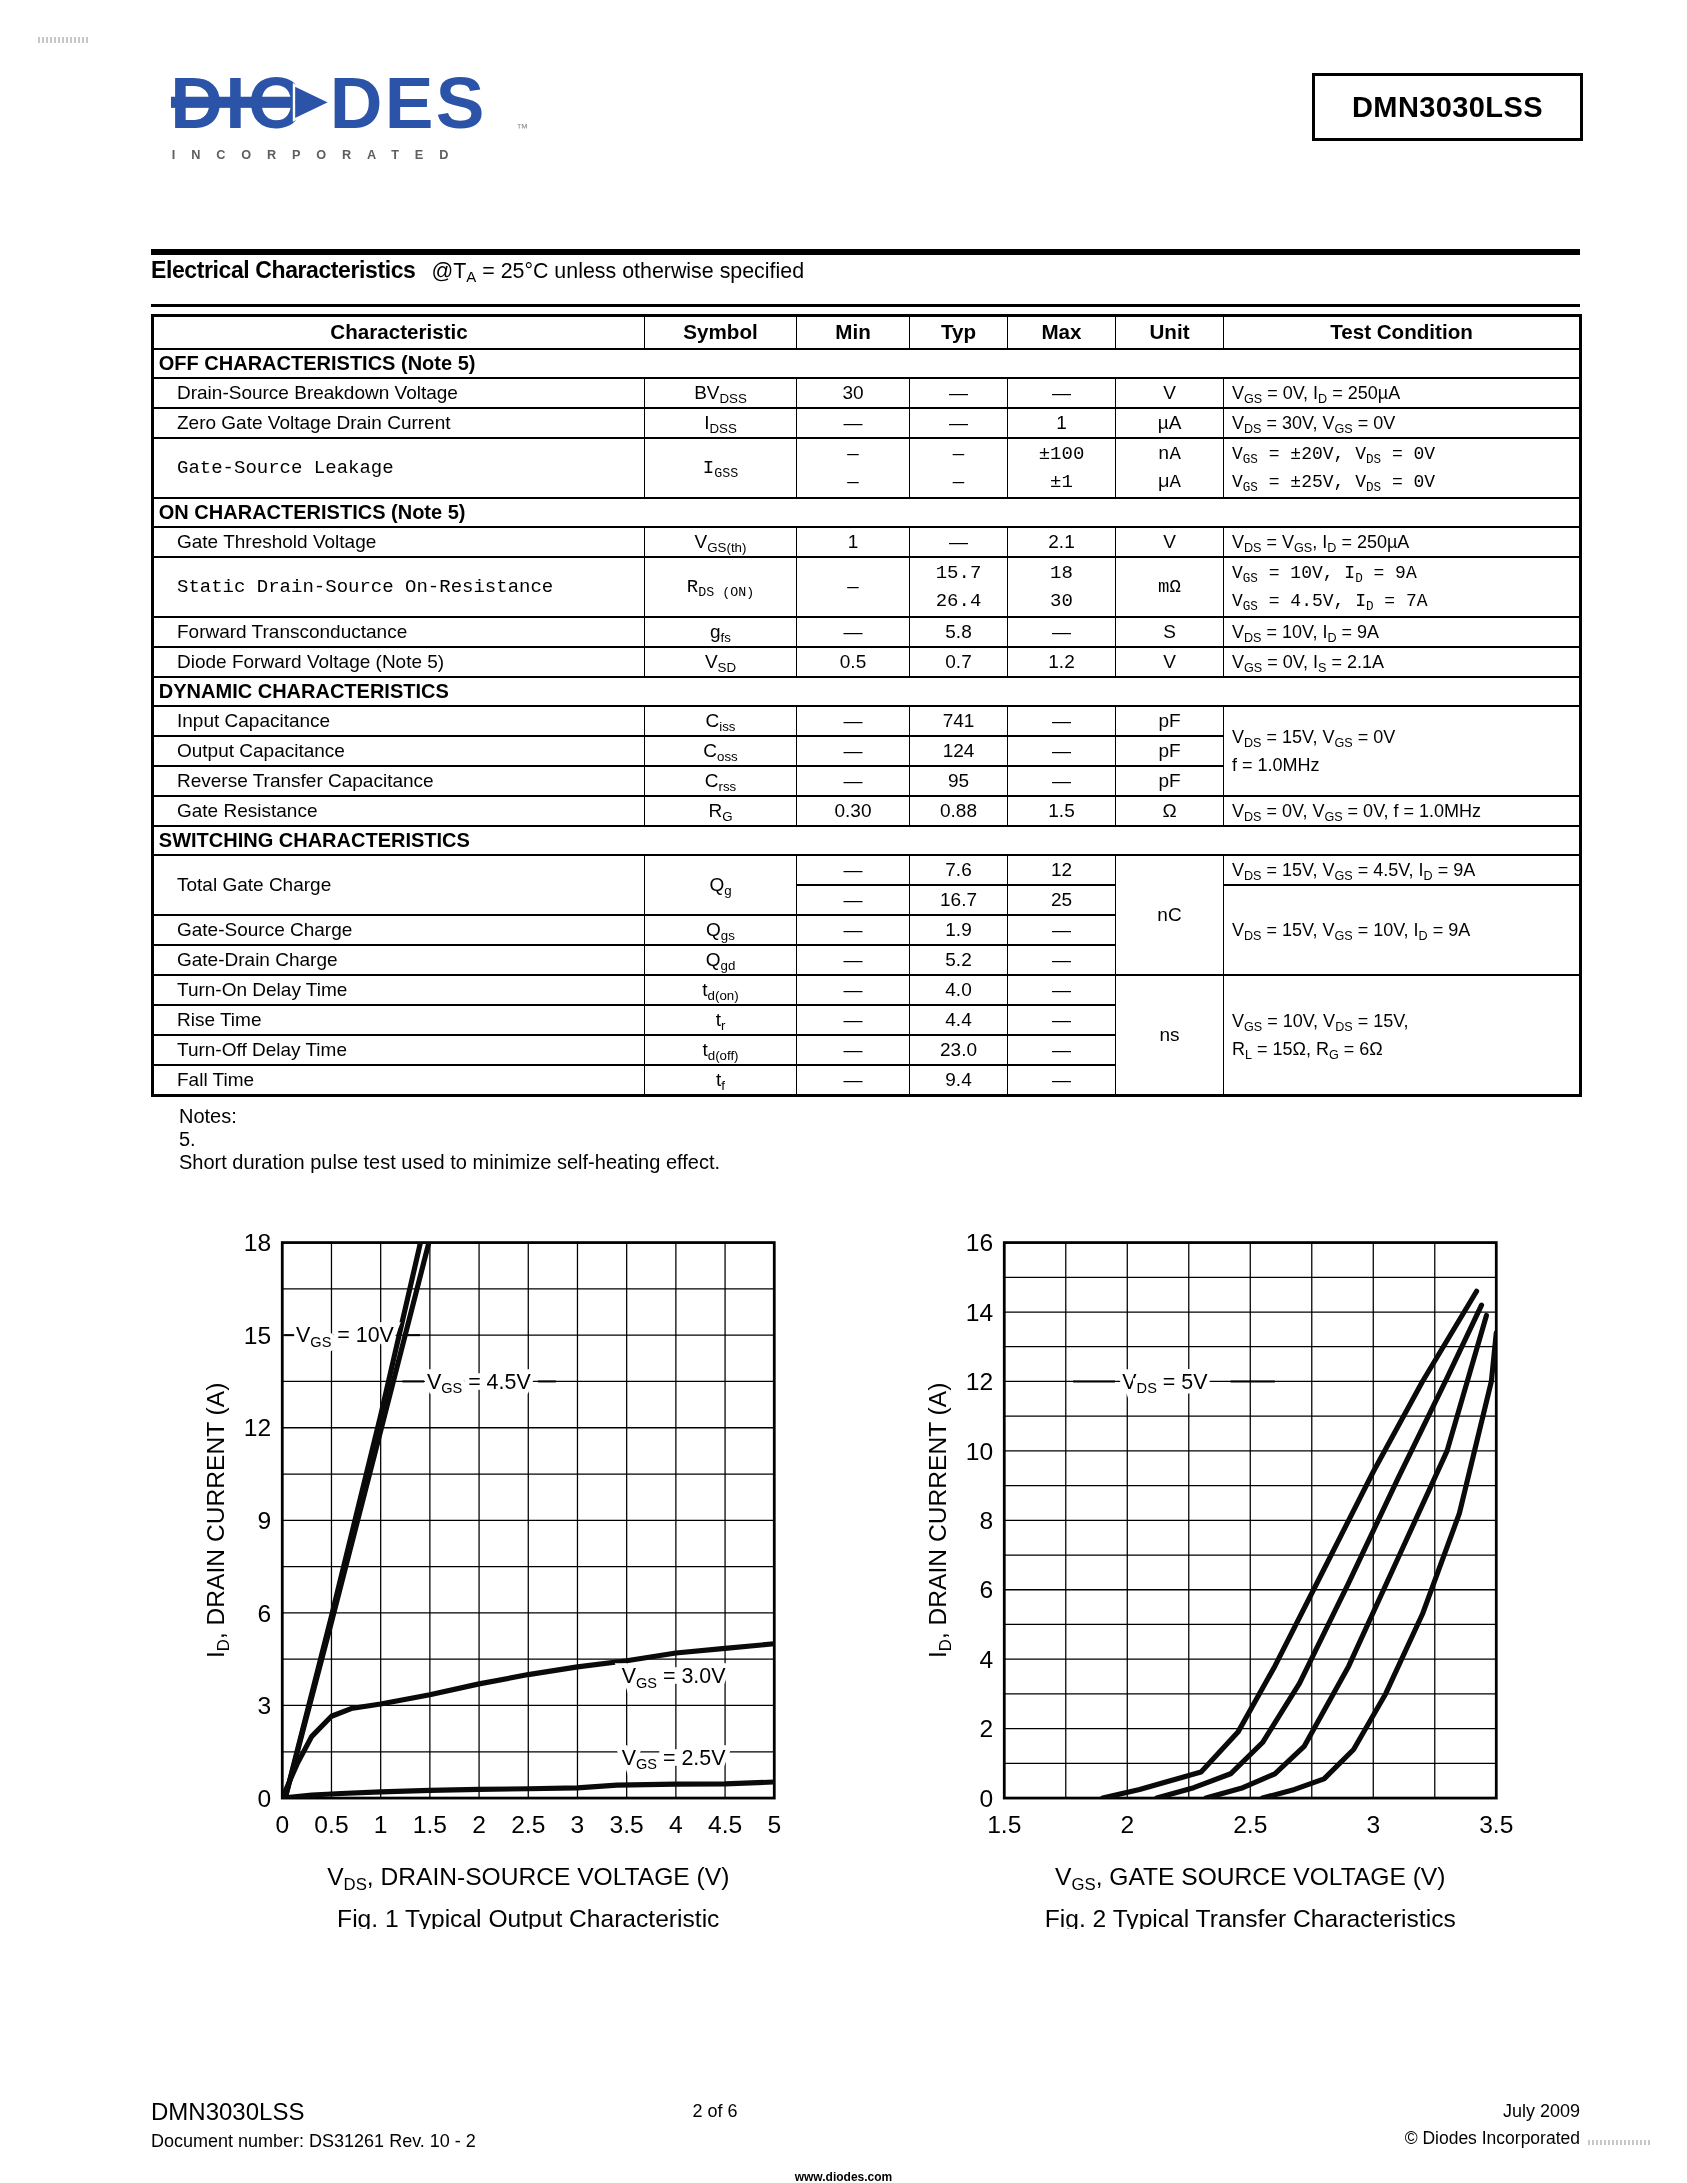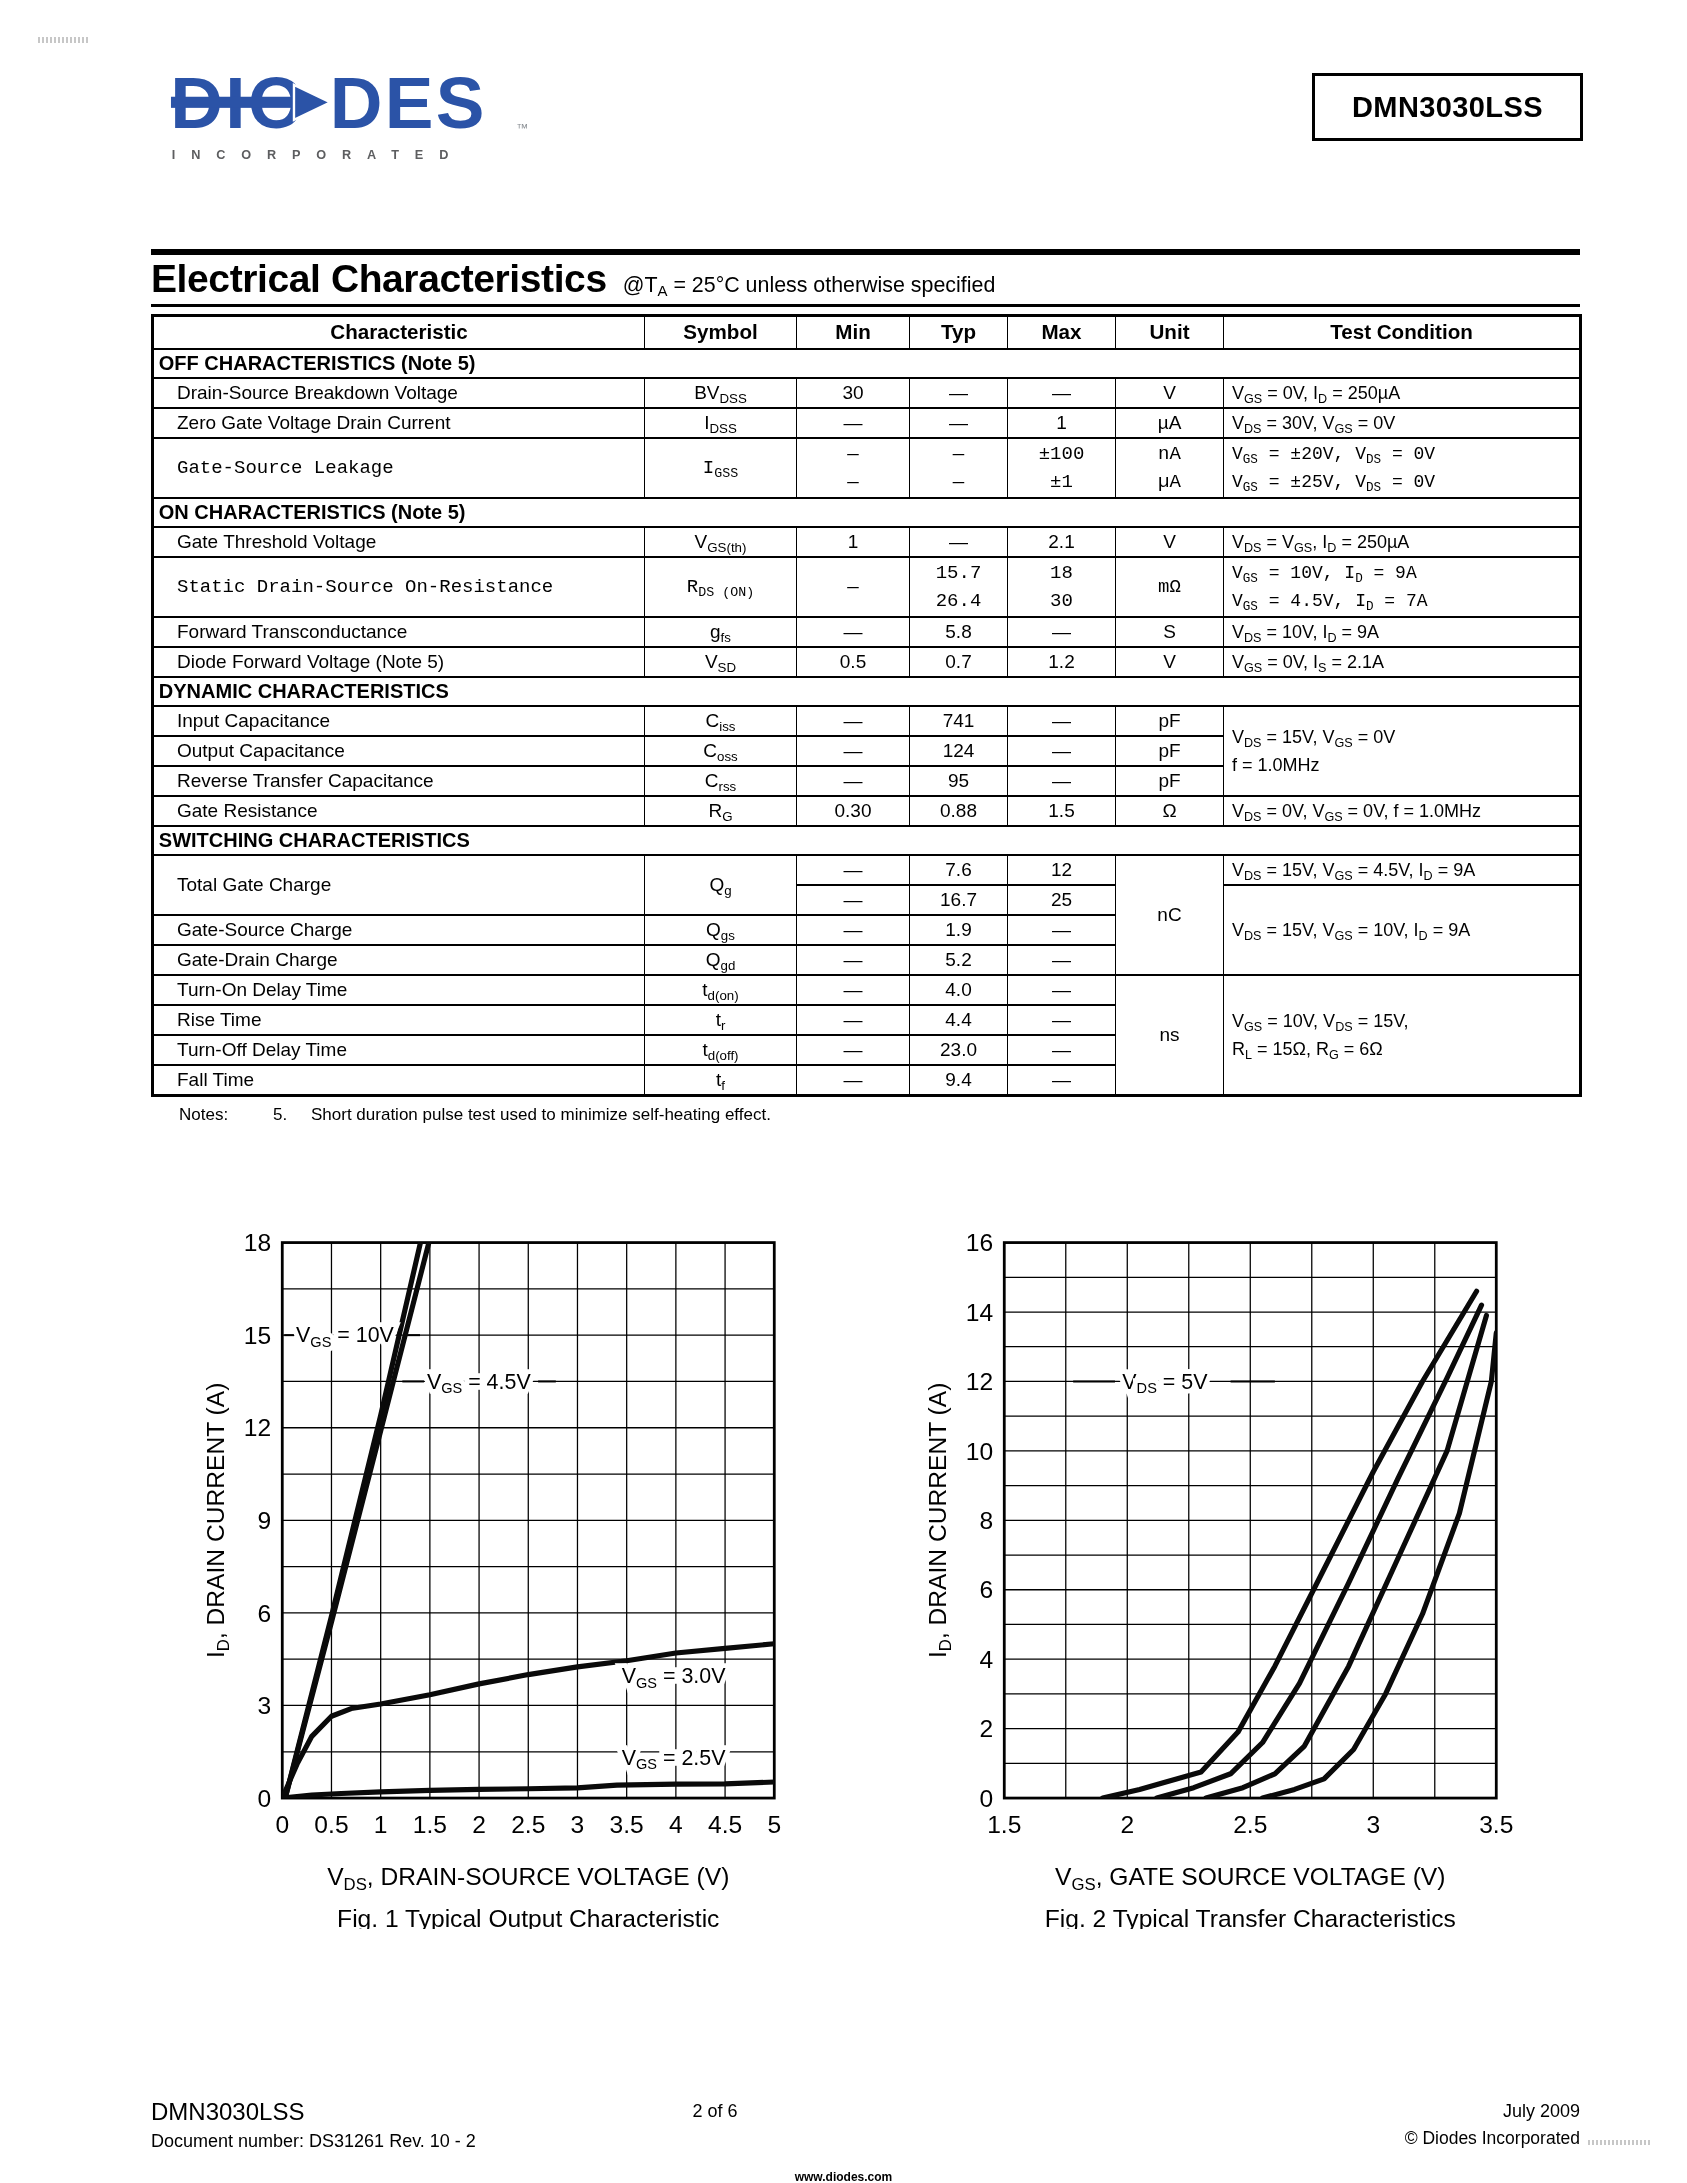--- a/index.html
+++ b/index.html
@@ -13,42 +13,42 @@
 
   
   .partbox{
     position:absolute;left:1312px;top:73px;width:265px;height:62px;
     border:3.2px solid #000;display:flex;align-items:center;justify-content:center;
     font-size:29px;font-weight:bold;letter-spacing:0.4px;
   }
 
   
   .headrow{position:absolute;left:151px;top:257px;width:1429px;display:flex;align-items:baseline;gap:16px;white-space:nowrap;}
-  .headrow .h1{font-size:39px;font-weight:bold;letter-spacing:-0.4px;}
+  .headrow .h1{font-size:23px;font-weight:bold;letter-spacing:-0.4px;}
   .headrow .cond{font-size:21.4px;}
 
   
   #tblwrap{position:absolute;left:151px;top:314px;width:1429px;}
   table{border-collapse:collapse;table-layout:fixed;width:1429px;border:3.2px solid #000;}
   th,td{border:1.6px solid #000;padding:0;vertical-align:middle;overflow:hidden;}
   th{border-bottom-width:2.4px;font-size:20.6px;font-weight:bold;margin-top:20px;}
   td{border-top-width:2.4px;border-bottom-width:2.4px;font-size:19px;}
   tr.hd{height:33px;}
   tr.r{height:30px;}
   tr.tall{height:60px;font-family:Liberation Mono, monospace;}
   tr.section{height:29px;}
   tr.section td{font-weight:bold;font-size:20px;text-align:left;padding-left:4.8px;}
   td.c0{text-align:left;padding-left:23px;}
   td.c1,td.c2,td.c3,td.c4,td.c5{text-align:center;}
   td.c6{text-align:left;padding-left:8px;font-size:18px;}
   td .ln{line-height:28px;}
   sub{font-size:70%;line-height:0;vertical-align:-4px;}
 
   
-  .notes{position:absolute;left:179px;top:1105px;font-size:17px;display:flex;}
+  .notes{position:absolute;left:179px;top:1105px;font-size:20px;display:flex;flex-direction:column;}
   .notes .nlbl{width:94px;}
   .notes .nnum{width:38px;}
 
   
   .ftl1{position:absolute;left:151px;top:2098px;font-size:24px;}
   .ftl2{position:absolute;left:151px;top:2131px;font-size:18px;}
   .ftc1{position:absolute;left:0;top:2101px;width:1430px;text-align:center;font-size:18px;}
   .ftc2{position:absolute;left:0;top:2128px;width:1687px;text-align:center;font-size:12px;font-weight:bold;margin-top:42px;}
   .ftr1{position:absolute;left:1183px;top:2101px;width:397px;text-align:right;font-size:18px;}
   .ftr2{position:absolute;left:1183px;top:2128px;width:397px;text-align:right;font-size:17.5px;}

